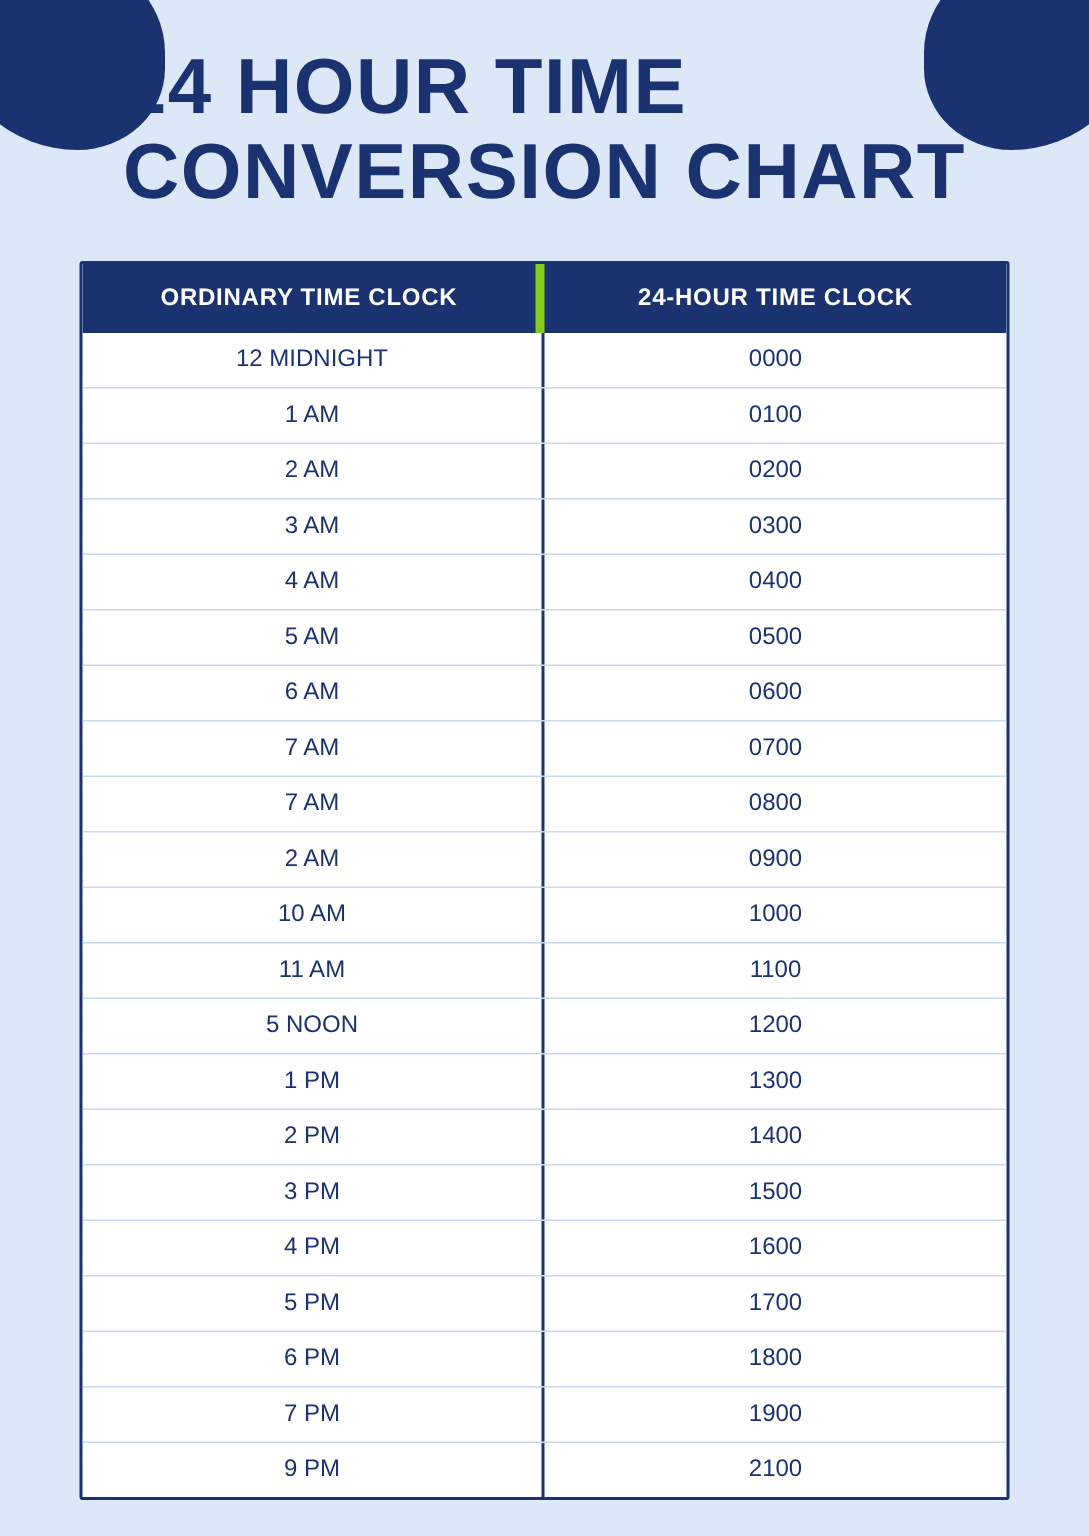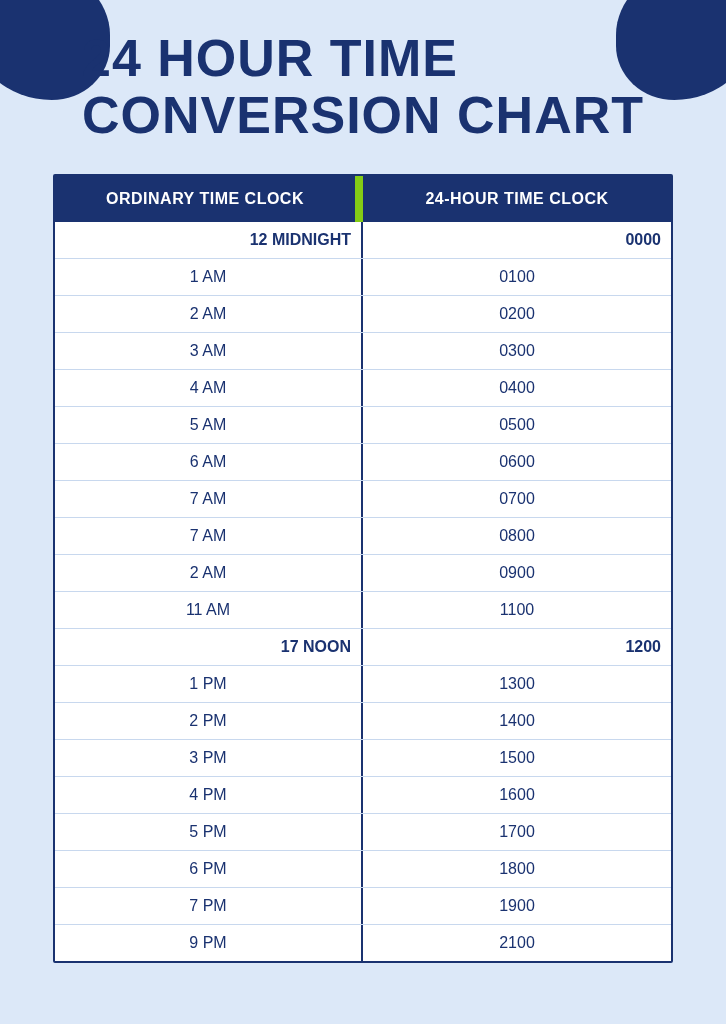--- a/index.html
+++ b/index.html
@@ -82,21 +82,21 @@
     }
 
     .col-header {
       color: white;
       font-weight: 900;
       font-size: 16px;
       text-align: center;
       padding: 14px 10px;
       text-transform: uppercase;
       letter-spacing: 0.5px;
-      border-right: 8px solid #84cc16;
+      border-right: 6px solid #84cc16;
     }
 
     .col-header:last-child {
       border-right: none;
     }
 
     .table-body {
       display: flex;
       flex-direction: column;
     }
@@ -118,22 +118,21 @@
       text-align: center;
       padding: 9px 10px;
       border-right: 2px solid #1a3270;
     }
 
     .table-cell:last-child {
       border-right: none;
     }
 
     .table-cell.special {
-      font-weight: 700;
-      text-align: right;
+      font-weight: 400;
     }
   </style>
 </head>
 <body>
 
 <div class="page-wrapper">
 
   <div class="blob-top-left"></div>
   <div class="blob-top-right"></div>
 
@@ -184,25 +183,29 @@
         </div>
         <div class="table-row">
           <div class="table-cell">7 AM</div>
           <div class="table-cell">0800</div>
         </div>
         <div class="table-row">
           <div class="table-cell">2 AM</div>
           <div class="table-cell">0900</div>
         </div>
         <div class="table-row">
+          <div class="table-cell">10 AM</div>
+          <div class="table-cell">1000</div>
+        </div>
+        <div class="table-row">
           <div class="table-cell">11 AM</div>
           <div class="table-cell">1100</div>
         </div>
         <div class="table-row">
-          <div class="table-cell special">17 NOON</div>
+          <div class="table-cell special">5 NOON</div>
           <div class="table-cell special">1200</div>
         </div>
         <div class="table-row">
           <div class="table-cell">1 PM</div>
           <div class="table-cell">1300</div>
         </div>
         <div class="table-row">
           <div class="table-cell">2 PM</div>
           <div class="table-cell">1400</div>
         </div>

